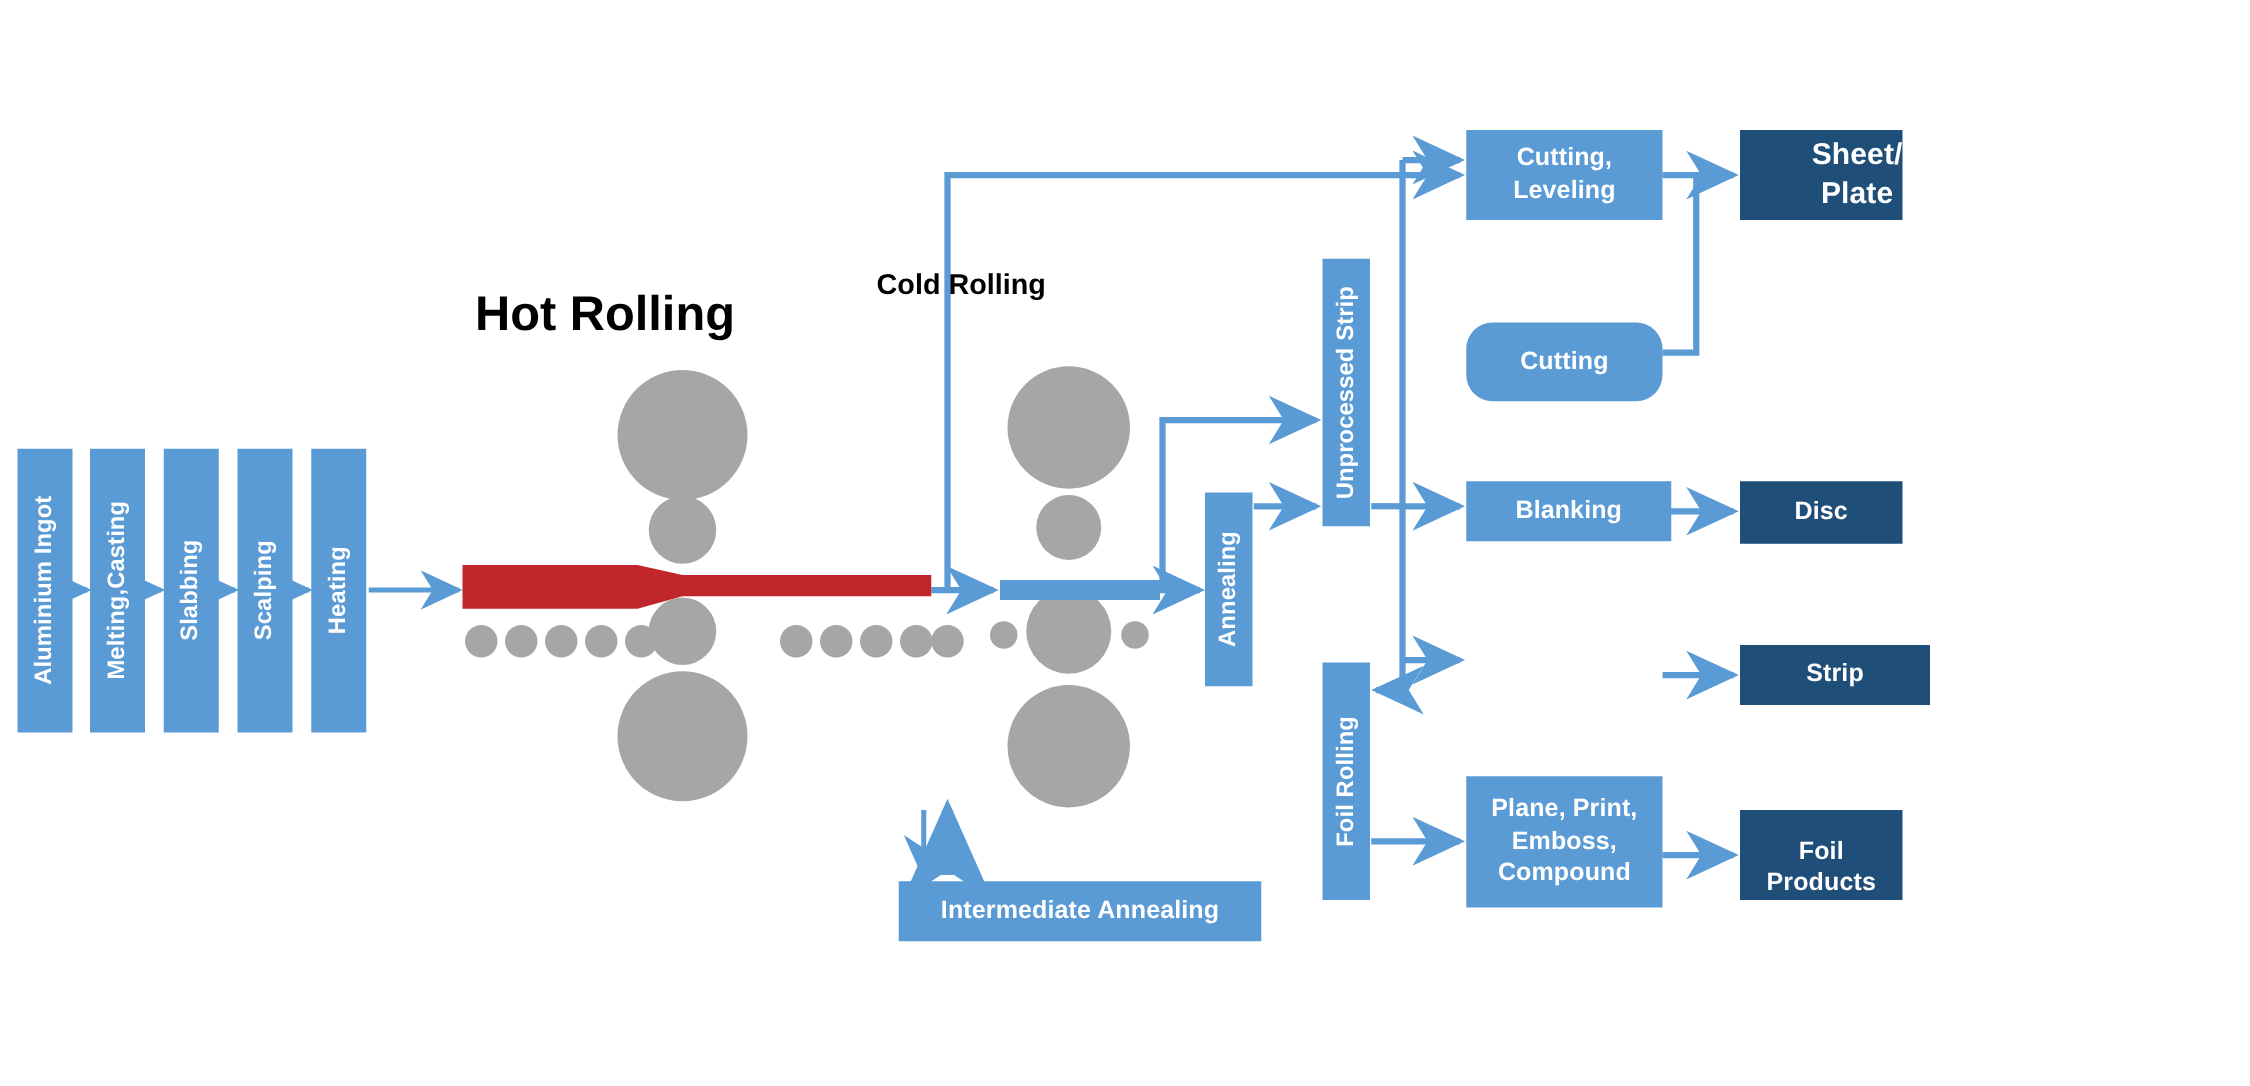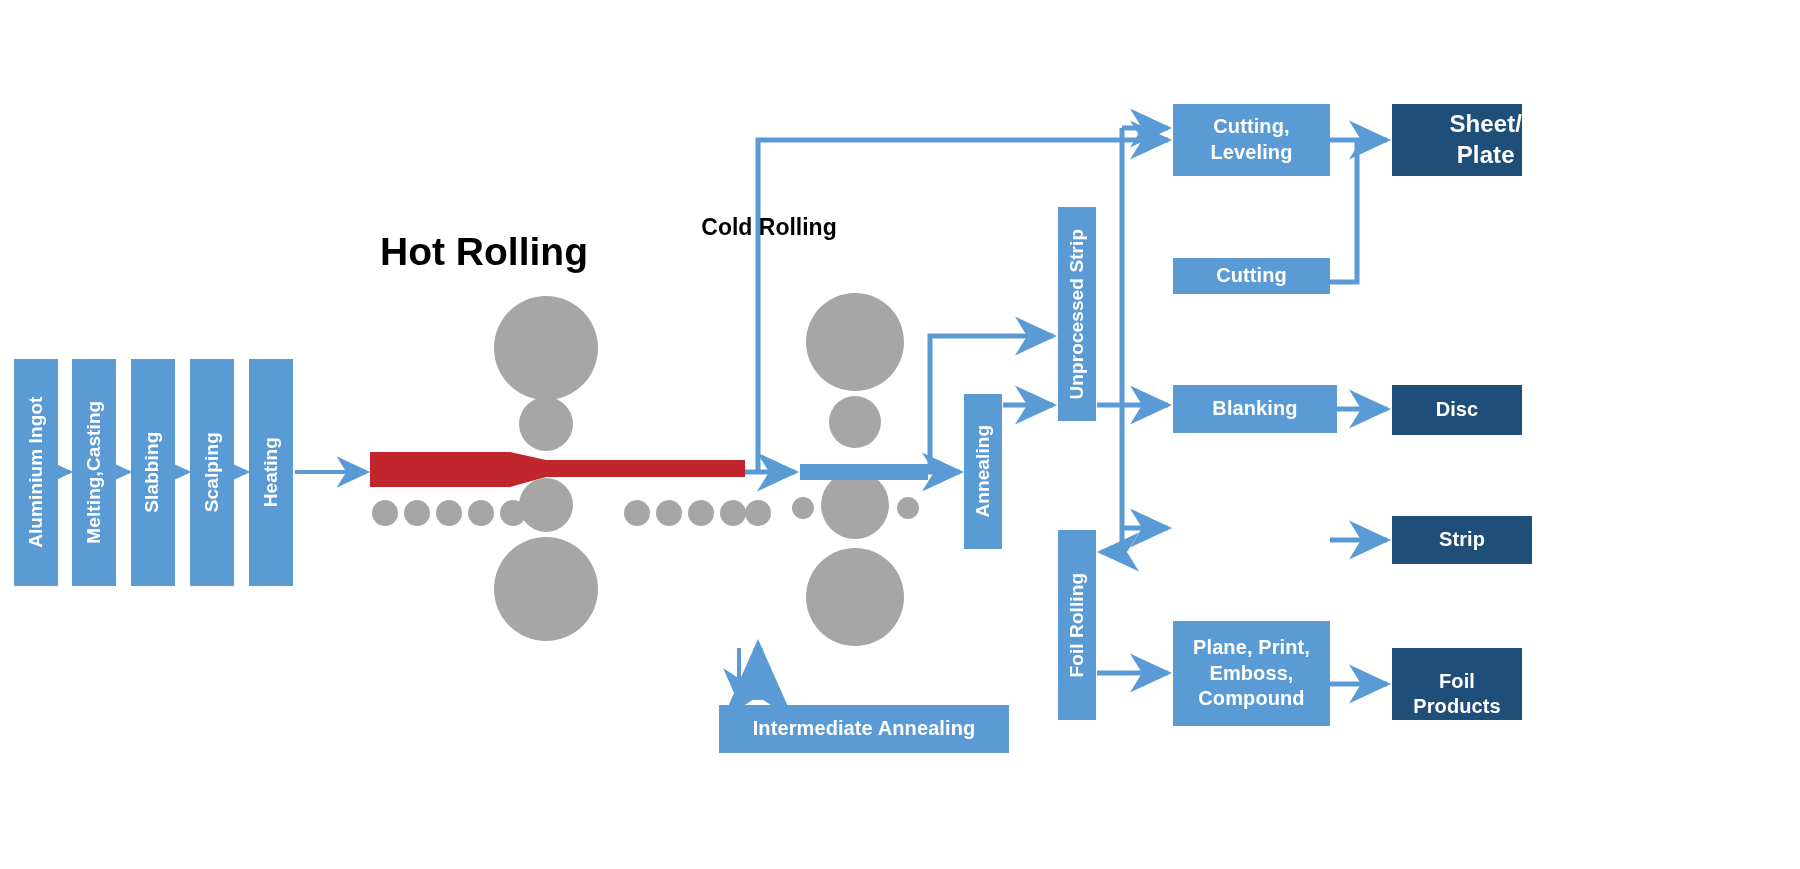--- a/index.html
+++ b/index.html
@@ -154,36 +154,36 @@
   <div class="node light vert" style="left:1058px;top:530px;width:38px;height:190px;font-size:19px;">
     <span>Foil Rolling</span>
   </div>
   <div class="node light" style="left:719px;top:705px;width:290px;height:48px;font-size:20px;">
     <span>Intermediate Annealing</span>
   </div>
 
   <div class="node light" style="left:1173px;top:104px;width:157px;height:72px;font-size:20px;">
     <span class="ml">Cutting,<br>Leveling</span>
   </div>
-  <div class="node light" style="left:1173px;top:258px;width:157px;height:36px;font-size:20px;">
+  <div class="node light" style="left:1173px;top:258px;width:157px;height:63px;font-size:20px;border-radius:21px;">
     <span class="ml">Cutting</span>
   </div>
   <div class="node light" style="left:1173px;top:385px;width:164px;height:48px;font-size:20px;">
     <span class="ml">Blanking</span>
   </div>
   <div class="node light" style="left:1173px;top:621px;width:157px;height:105px;font-size:20px;">
     <span class="ml">Plane, Print,<br>Emboss,<br>Compound</span>
   </div>
 
   <div class="node dark" style="left:1392px;top:104px;width:130px;height:72px;font-size:24px;justify-content:flex-end;">
     <span class="ml">Sheet/<br>Plate</span>
   </div>
   <div class="node dark" style="left:1392px;top:385px;width:130px;height:50px;font-size:20px;">
     <span class="ml">Disc</span>
   </div>
-  <div class="node dark" style="left:1392px;top:516px;width:140px;height:48px;font-size:20px;">
+  <div class="node dark" style="left:1392px;top:516px;width:152px;height:48px;font-size:20px;">
     <span class="ml">Strip</span>
   </div>
   <div class="node dark" style="left:1392px;top:648px;width:130px;height:72px;font-size:20px;align-items:flex-end;">
     <span class="ml">Foil<br>Products</span>
   </div>
 
 </div>
 
 </body></html>

